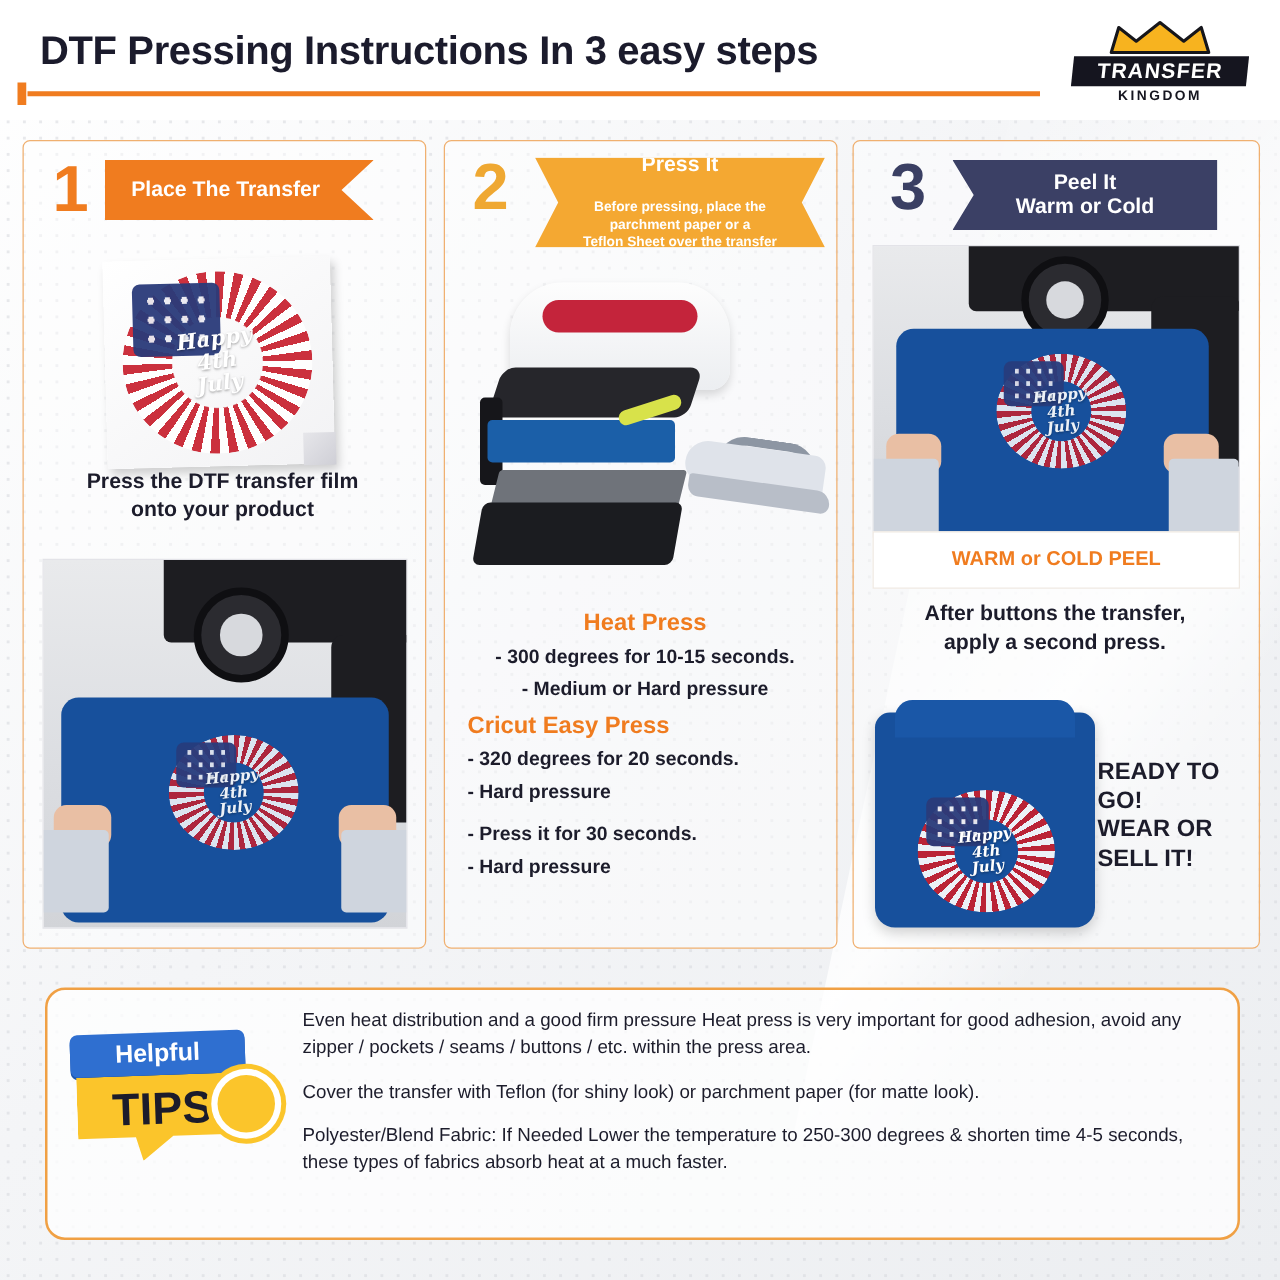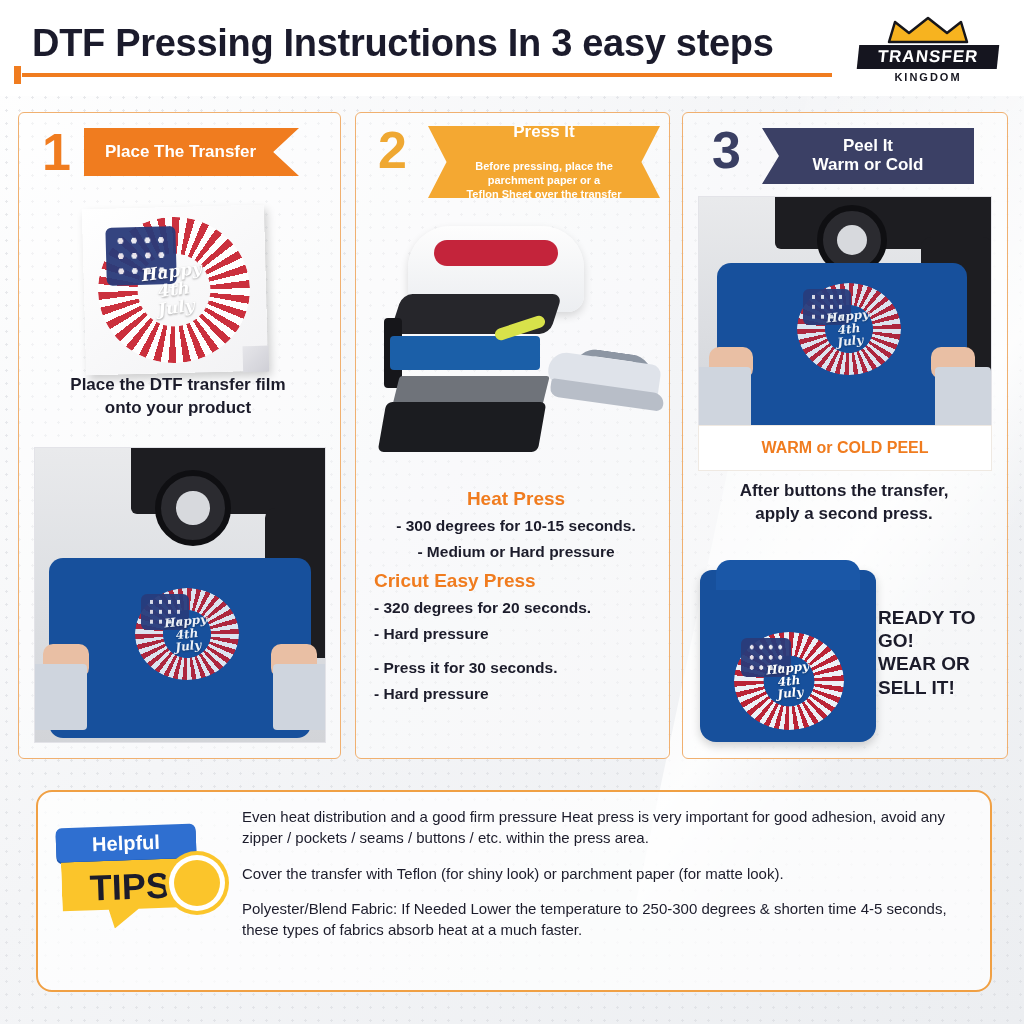--- a/index.html
+++ b/index.html
@@ -32,21 +32,21 @@
   .bg-white-top{
     position:absolute;left:0;top:0;width:1024px;height:96px;background:#ffffff;
   }
 
   
   .header{
     position:absolute;left:0;top:0;width:1024px;height:100px;
   }
   .header-title{
     position:absolute;left:32px;top:22px;
-    font-size:38px;font-weight:bold;letter-spacing:-.3px;
+    font-size:32px;font-weight:bold;letter-spacing:-.3px;
     color:#1b1b2c;
     white-space:nowrap;
   }
   .header-rule{
     position:absolute;left:22px;top:73px;width:810px;height:4px;background:#f07c1f;
   }
   .header-rule-cap{
     position:absolute;left:14px;top:66px;width:7px;height:18px;background:#f07c1f;
   }
   .logo{
@@ -293,21 +293,21 @@
       <div class="corner"></div>
       <div class="script" style="font-size:17px;">
         <span>Happy</span><br>
         <span>4th</span><br>
         <span>July</span>
       </div>
     </div>
   </div>
 
   <div class="caption" style="left:34px;top:374px;width:288px;font-size:17px;line-height:1.35;">
-    <span>Place the DTF transfer film</span><br>
+    <span>Press the DTF transfer film</span><br>
     <span>onto your product</span>
   </div>
 
   <div class="photo-press framed" style="left:34px;top:447px;width:290px;height:294px;">
     <div class="press-head" style="left:96px;top:-26px;width:210px;height:92px;"></div>
     <div class="press-dial" style="left:120px;top:22px;width:64px;height:64px;"></div>
     <div class="press-head" style="left:230px;top:60px;width:70px;height:150px;border-radius:10px;"></div>
     <div class="shirt" style="left:14px;top:110px;width:262px;height:180px;"></div>
     <div class="art" style="left:100px;top:140px;width:104px;height:92px;opacity:.92;">
       <div class="petals"></div>

